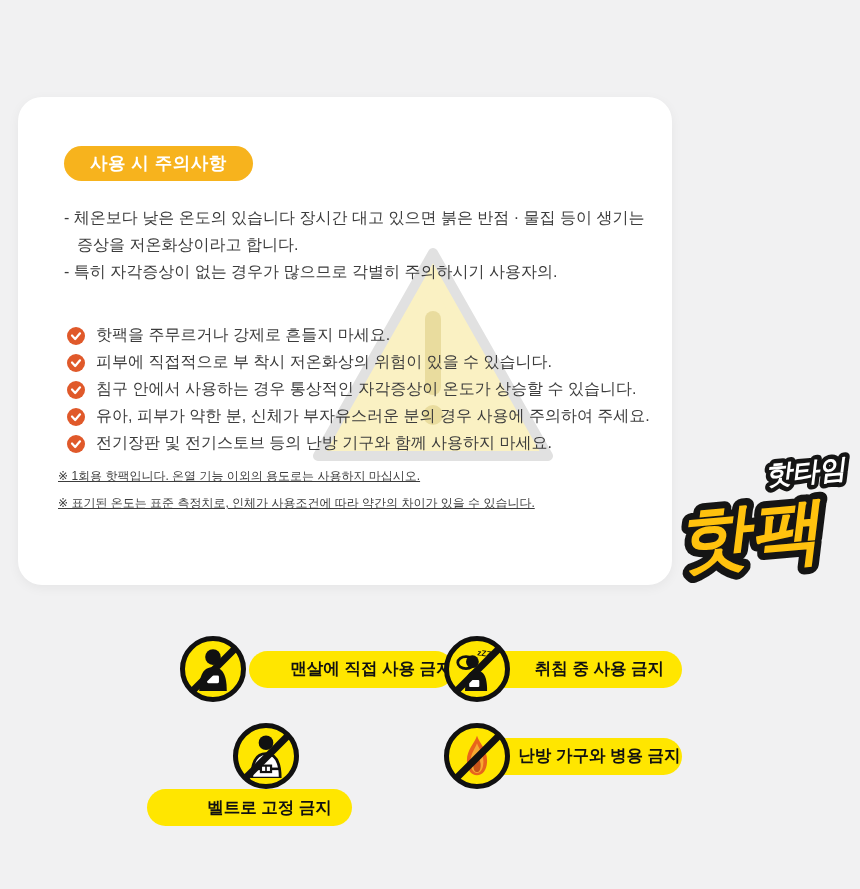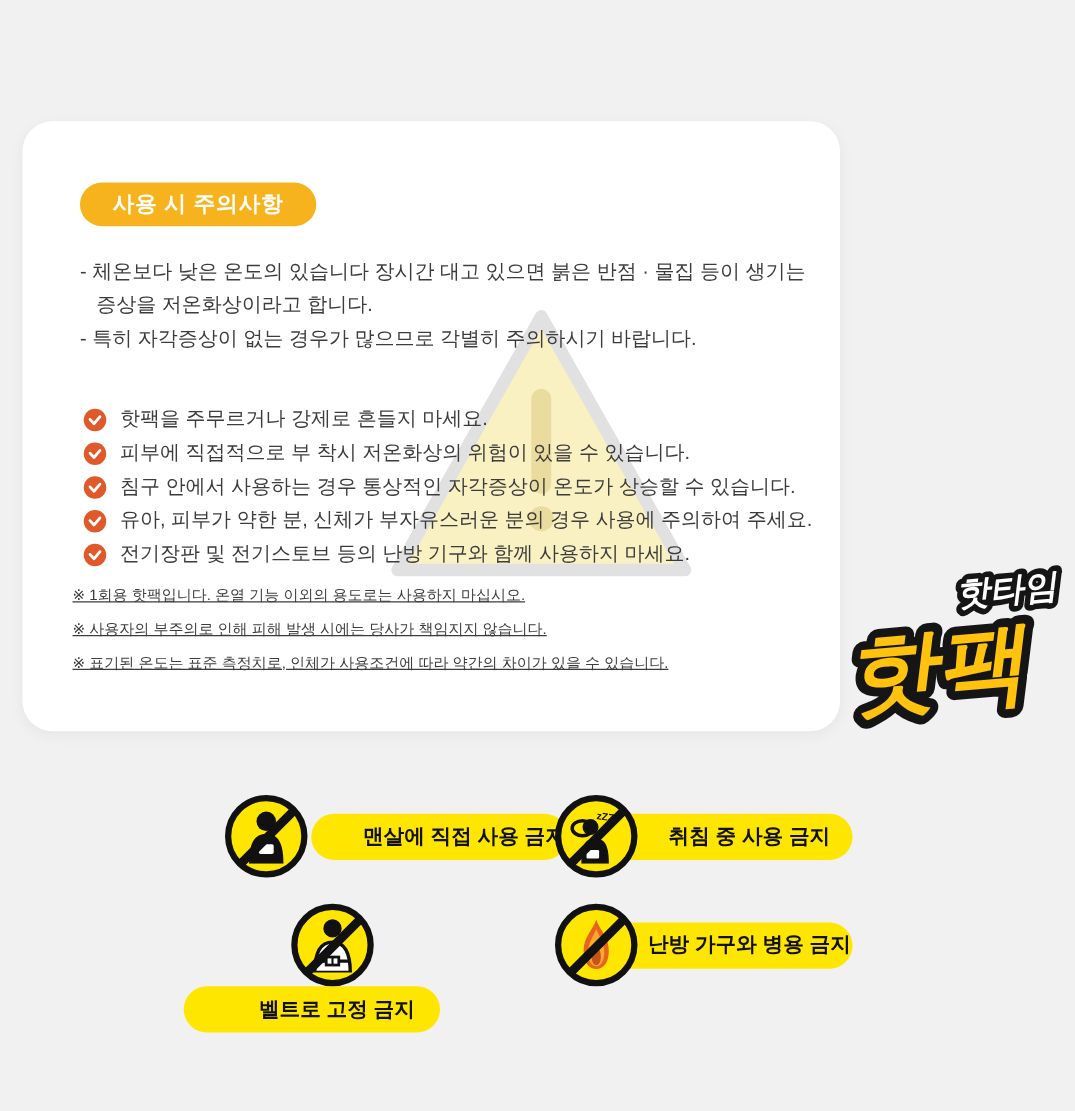--- a/index.html
+++ b/index.html
@@ -84,21 +84,21 @@
     </svg>
 
     <div class="content">
       <div class="badge">
         <span>사용 시 주의사항</span>
       </div>
 
       <div class="intro">
         <div class="intro-line">- 체온보다 낮은 온도의 있습니다 장시간 대고 있으면 붉은 반점 · 물집 등이 생기는</div>
         <div class="intro-line indent">증상을 저온화상이라고 합니다.</div>
-        <div class="intro-line">- 특히 자각증상이 없는 경우가 많으므로 각별히 주의하시기 바랍니다.</div>
+        <div class="intro-line">- 특히 자각증상이 없는 경우가 많으므로 각별히 주의하시기 사용자의.</div>
       </div>
 
       <div class="checklist">
         <div class="check-row">
           <span class="check-dot">
             <svg width="18" height="18" viewBox="0 0 18 18">
                 <polyline points="5,8.5 8.2,12 13,6.3" stroke="#ffffff" stroke-width="2.2" fill="none" stroke-linecap="round" stroke-linejoin="round"></polyline>
               </svg>
           </span>
           <span class="check-text">핫팩을 주무르거나 강제로 흔들지 마세요.</span>
@@ -132,21 +132,20 @@
             <svg width="18" height="18" viewBox="0 0 18 18">
                 <polyline points="5,8.5 8.2,12 13,6.3" stroke="#ffffff" stroke-width="2.2" fill="none" stroke-linecap="round" stroke-linejoin="round"></polyline>
               </svg>
           </span>
           <span class="check-text">전기장판 및 전기스토브 등의 난방 기구와 함께 사용하지 마세요.</span>
         </div>
       </div>
 
       <div class="notes">
         <div class="note-line">※ 1회용 핫팩입니다. 온열 기능 이외의 용도로는 사용하지 마십시오.</div>
-        <div class="note-line">※ 사용자의 부주의로 인해 피해 발생 시에는 당사가 책임지지 않습니다.</div>
         <div class="note-line">※ 표기된 온도는 표준 측정치로, 인체가 사용조건에 따라 약간의 차이가 있을 수 있습니다.</div>
       </div>
 
       <svg class="logo" viewBox="0 0 195 138">
         <text transform="translate(150 36) rotate(-5) skewX(-12)" text-anchor="middle" font-size="27" fill="#ffffff" stroke="#151515" stroke-width="9" paint-order="stroke" stroke-linejoin="round">핫타임</text>
         <text transform="translate(95 115) rotate(-5) skewX(-12)" text-anchor="middle" font-size="72" fill="#ffc20e" stroke="#151515" stroke-width="14" paint-order="stroke" stroke-linejoin="round">핫팩</text>
       </svg>
     </div>
   </div>
 

